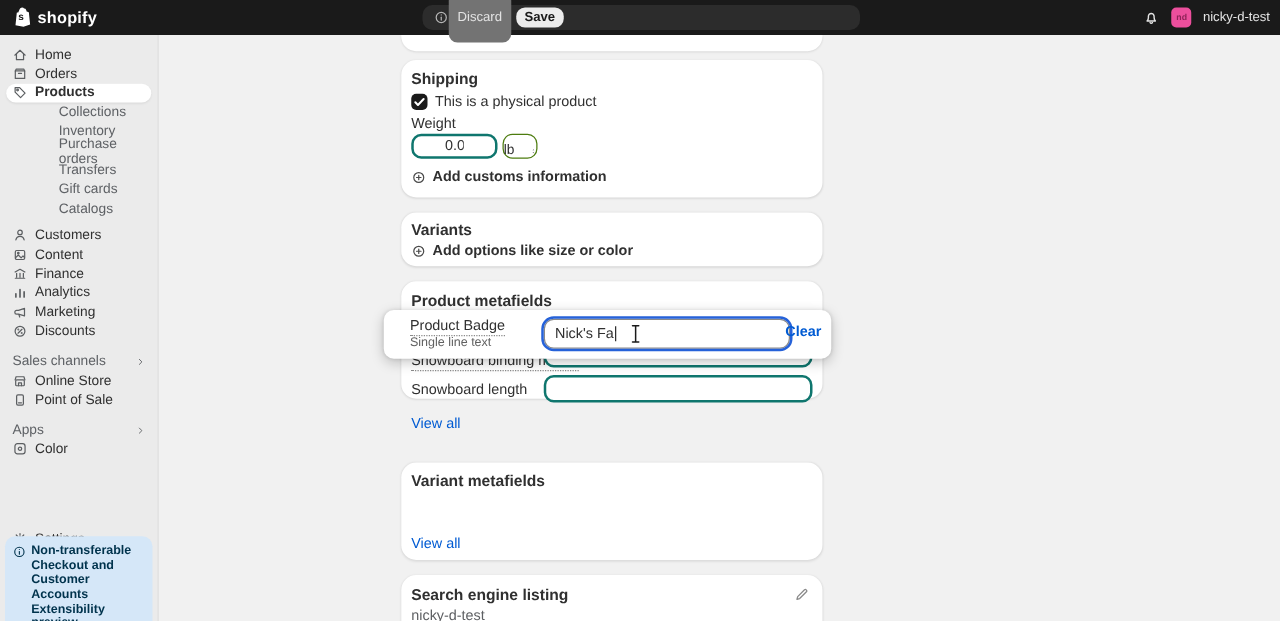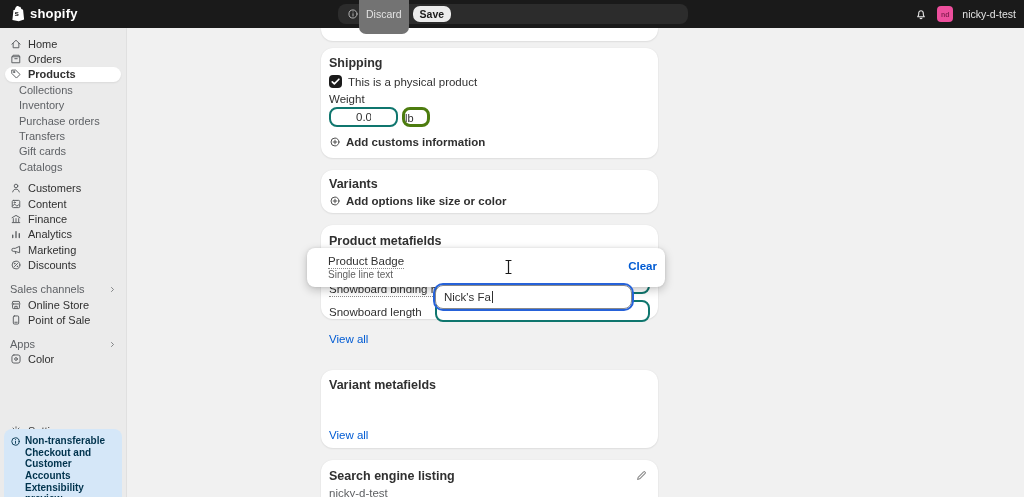--- a/index.html
+++ b/index.html
@@ -22,21 +22,21 @@
   .top-right { position:absolute; right:8px; top:0; height:28px; display:flex; align-items:center; gap:9px; }
   .avatar { width:16px; height:16px; border-radius:4px; background:#ed4f9d; color:#8d2257; font-size:7px; font-weight:700;
     display:flex; align-items:center; justify-content:center; }
   .username { color:#e3e3e3; font-size:10.5px; }
 
   
   .sidebar { position:absolute; top:28px; left:0; width:127px; bottom:0; background:#ebebeb;
     border-right:1px solid #e0e0e0; padding-top:8px; }
   .nav-item { display:flex; align-items:center; gap:6px; height:15.4px; padding:0 8px 0 10px; font-size:11px; color:#303030; cursor:default; }
   .nav-item .nav-ic { width:12px; height:12px; flex:0 0 12px; }
-  .nav-item.sub { padding-left:19px; color:#5e6165; }
+  .nav-item.sub { padding-left:47px; color:#5e6165; }
   .nav-item.active { background:#fff; border-radius:8px; margin:0 5px; padding:0 3px 0 5px; font-weight:700; box-shadow:0 1px 2px rgba(0,0,0,.08); }
   .gap6 { height:6px; }
   .nav-sec { display:flex; align-items:center; justify-content:space-between; padding:0 9px 0 10px; height:15px; color:#5e6165; font-size:11px; margin-top:9px; }
   .settings-row { position:absolute; left:0; right:0; bottom:58px; }
   .notice { position:absolute; left:4px; right:4px; bottom:-14px; background:#d5e7f8; border-radius:8px;
     padding:6px 6px 6px 6px; color:#00334d; font-size:10px; line-height:1.17; font-weight:600; display:flex; gap:4px; }
   .notice .n-ic { flex:0 0 11px; margin-top:1px; }
   .notice .prev { text-decoration:underline; }
 
   
@@ -45,25 +45,25 @@
     box-shadow:0 1px 2px rgba(0,0,0,.07), 0 0 2px rgba(0,0,0,.06); }
   .card-title { position:absolute; left:8px; font-size:12.5px; font-weight:700; color:#303030; }
   .inp { border:2px solid #0f766e; border-radius:8px; background:#fff; font-size:11.5px; color:#303030;
     padding:0 25px; font-family:"Liberation Sans",sans-serif; }
   .linkrow { position:absolute; left:8px; display:flex; align-items:flex-start; gap:5px; font-size:11.5px; font-weight:700; color:#303030; cursor:default; }
   .bluelink { color:#005bd3; font-size:11.5px; cursor:default; }
   .mf-label { font-size:11.5px; color:#303030; }
   .dotted { border-bottom:1px dotted #8a8a8a; padding-bottom:1px; }
   .checkbox { position:absolute; width:13px; height:13px; background:#1a1a1a; border-radius:4px; }
   .unitsel { position:absolute; display:flex; align-items:flex-end; justify-content:center; gap:12px;
-    border:3px solid #4d7c0f; border-radius:8px; background:#fff; font-size:11px; }
+    border:1px solid #4d7c0f; border-radius:8px; background:#fff; font-size:11px; }
   .overlay { position:absolute; left:-14px; width:358px; height:39px; background:#fff; border-radius:8px;
     box-shadow:0 3px 10px rgba(0,0,0,.22), 0 0 3px rgba(0,0,0,.1); z-index:10; }
   .finput { position:absolute; left:128px; top:7px; width:197px; height:24px; border:1px solid #8a8a8a; border-radius:8px;
-    outline:2px solid #2662d9; outline-offset:0px; background:#fff; display:flex; align-items:center; padding:0 8px; font-size:11.5px;margin-top:30px; }
+    outline:2px solid #2662d9; outline-offset:0px; background:#fff; display:flex; align-items:center; padding:0 8px; font-size:11.5px; }
   .caret { display:inline-block; width:1px; height:12px; background:#303030; margin-left:1px; }
   .ibeam { position:absolute; left:197px; top:11px; z-index:12; }
 </style>
 </head>
 <body>
 
 <div class="topbar">
   <div class="logo">
     <span class="bag">
       <svg width="16" height="17" viewBox="0 0 16 17">

